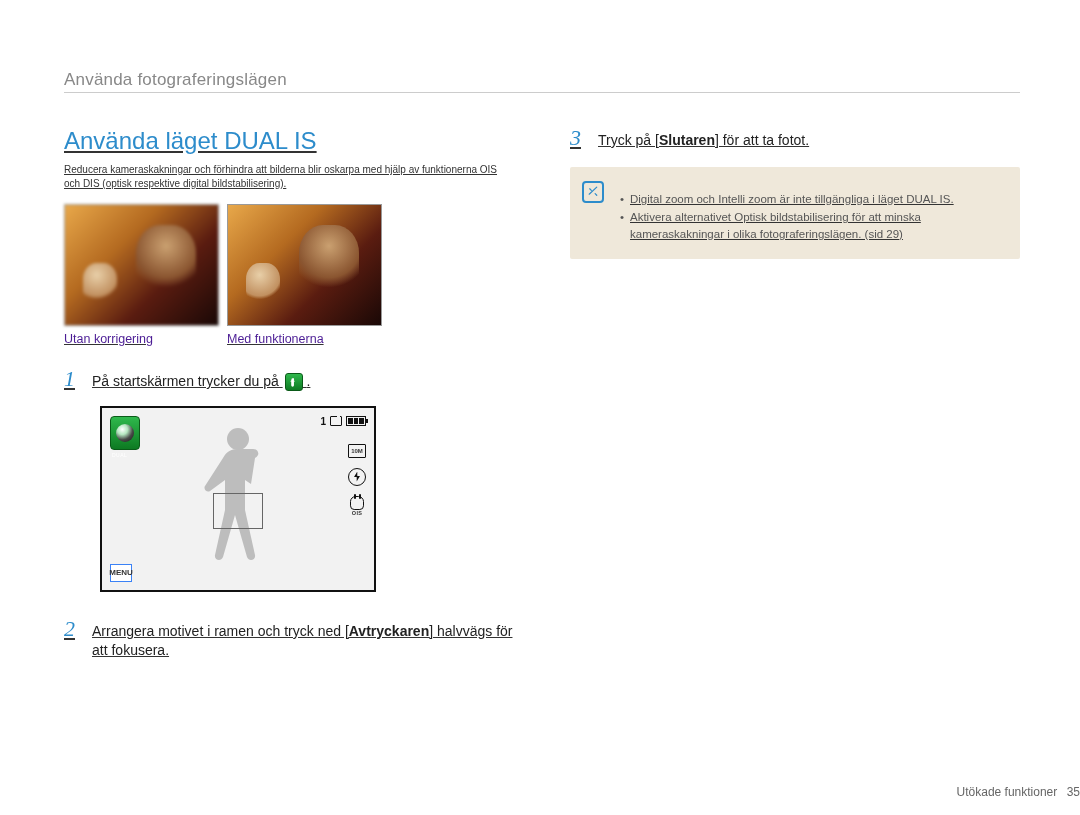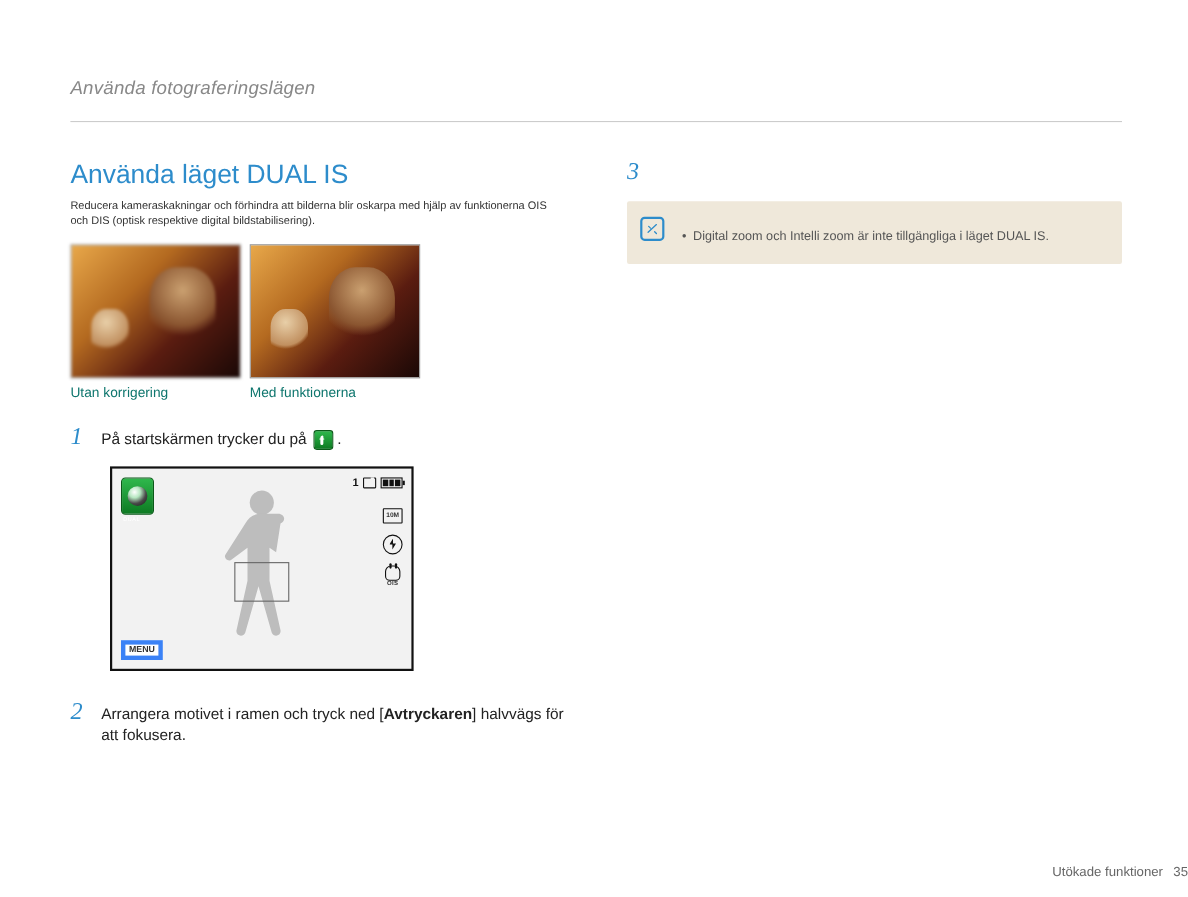--- a/index.html
+++ b/index.html
@@ -14,27 +14,27 @@
   }
   .page {
     padding: 70px 60px 0 64px;
   }
   .breadcrumb {
     font-size: 17px;
     color: #888;
     font-weight: 300;
     letter-spacing: 0.2px;
     border-bottom: 1px solid #ccc;
-    padding-bottom: 20px;
+    padding-bottom: 2px;
     margin-bottom: 34px;
-    font-style: italic;
   }
   .columns {
     display: flex;
     gap: 56px;
+    text-decoration: underline;
   }
   .col { flex: 1; min-width: 0; }
   h1.title {
     color: #2d8ccb;
     font-size: 24px;
     font-weight: 400;
     margin-bottom: 8px;
   }
   .intro {
     font-size: 10px;
@@ -74,21 +74,21 @@
   .photo.blur { filter: blur(1.6px); }
   .caption-row {
     display:flex;
     gap:8px;
     margin-bottom: 22px;
   }
   .caption-row span {
     display:inline-block;
     width:155px;
     font-size:12.5px;
-    color:#0f766e;
+    color:#4c1d95;
   }
   .step {
     display:flex;
     gap:10px;
     margin-bottom: 12px;
   }
   .step-num {
     color:#2d8ccb;
     font-size:22px;
     font-style: italic;
@@ -138,23 +138,23 @@
   .lcd .mode-label {
     position:absolute;
     top:44px; left:10px;
     font-size:5px;
     color:#fff;
     letter-spacing:0.5px;
   }
   .lcd .menu-btn {
     position:absolute;
     bottom:8px; left:8px;
-    width:38px; height:18px;
+    width:22px; height:18px;
     background:#fff;
-    border:4px solid #3b82f6;
+    border:1px solid #3b82f6;
     font-size:8px;
     font-weight:700;
     display:flex;align-items:center;justify-content:center;
     font-family: Arial, sans-serif;
   }
   .lcd .silhouette {
     position:absolute;
     left:50%; top:50%;
     transform: translate(-50%,-52%);
   }
@@ -307,30 +307,34 @@
         <div class="step-num">2</div>
         <div class="step-body">
           <span>Arrangera motivet i ramen och tryck ned [</span><span class="bold">Avtryckaren</span><span>] halvvägs för att fokusera.</span>
         </div>
       </div>
     </div>
 
     <div class="col">
       <div class="step">
         <div class="step-num">3</div>
+        <div class="step-body">
+          <span>Tryck på [</span><span class="bold">Slutaren</span><span>] för att ta fotot.</span>
+        </div>
       </div>
 
       <div class="note-box">
         <div class="note-icon">
           <svg viewBox="0 0 24 24">
               <path fill="none" stroke="#2d8ccb" stroke-width="2.2" stroke-linecap="round" d="M4 17l14-13M5 7l3 3M15 16l3 3"></path>
             </svg>
         </div>
         <ul>
           <li>Digital zoom och Intelli zoom är inte tillgängliga i läget DUAL IS.</li>
+          <li>Aktivera alternativet Optisk bildstabilisering för att minska kameraskakningar i olika fotograferingslägen. (sid 29)</li>
         </ul>
       </div>
     </div>
 
   </div>
 </div>
 
 <div class="footer">
   <span>Utökade funktioner</span>
   <span class="pnum">35</span>

